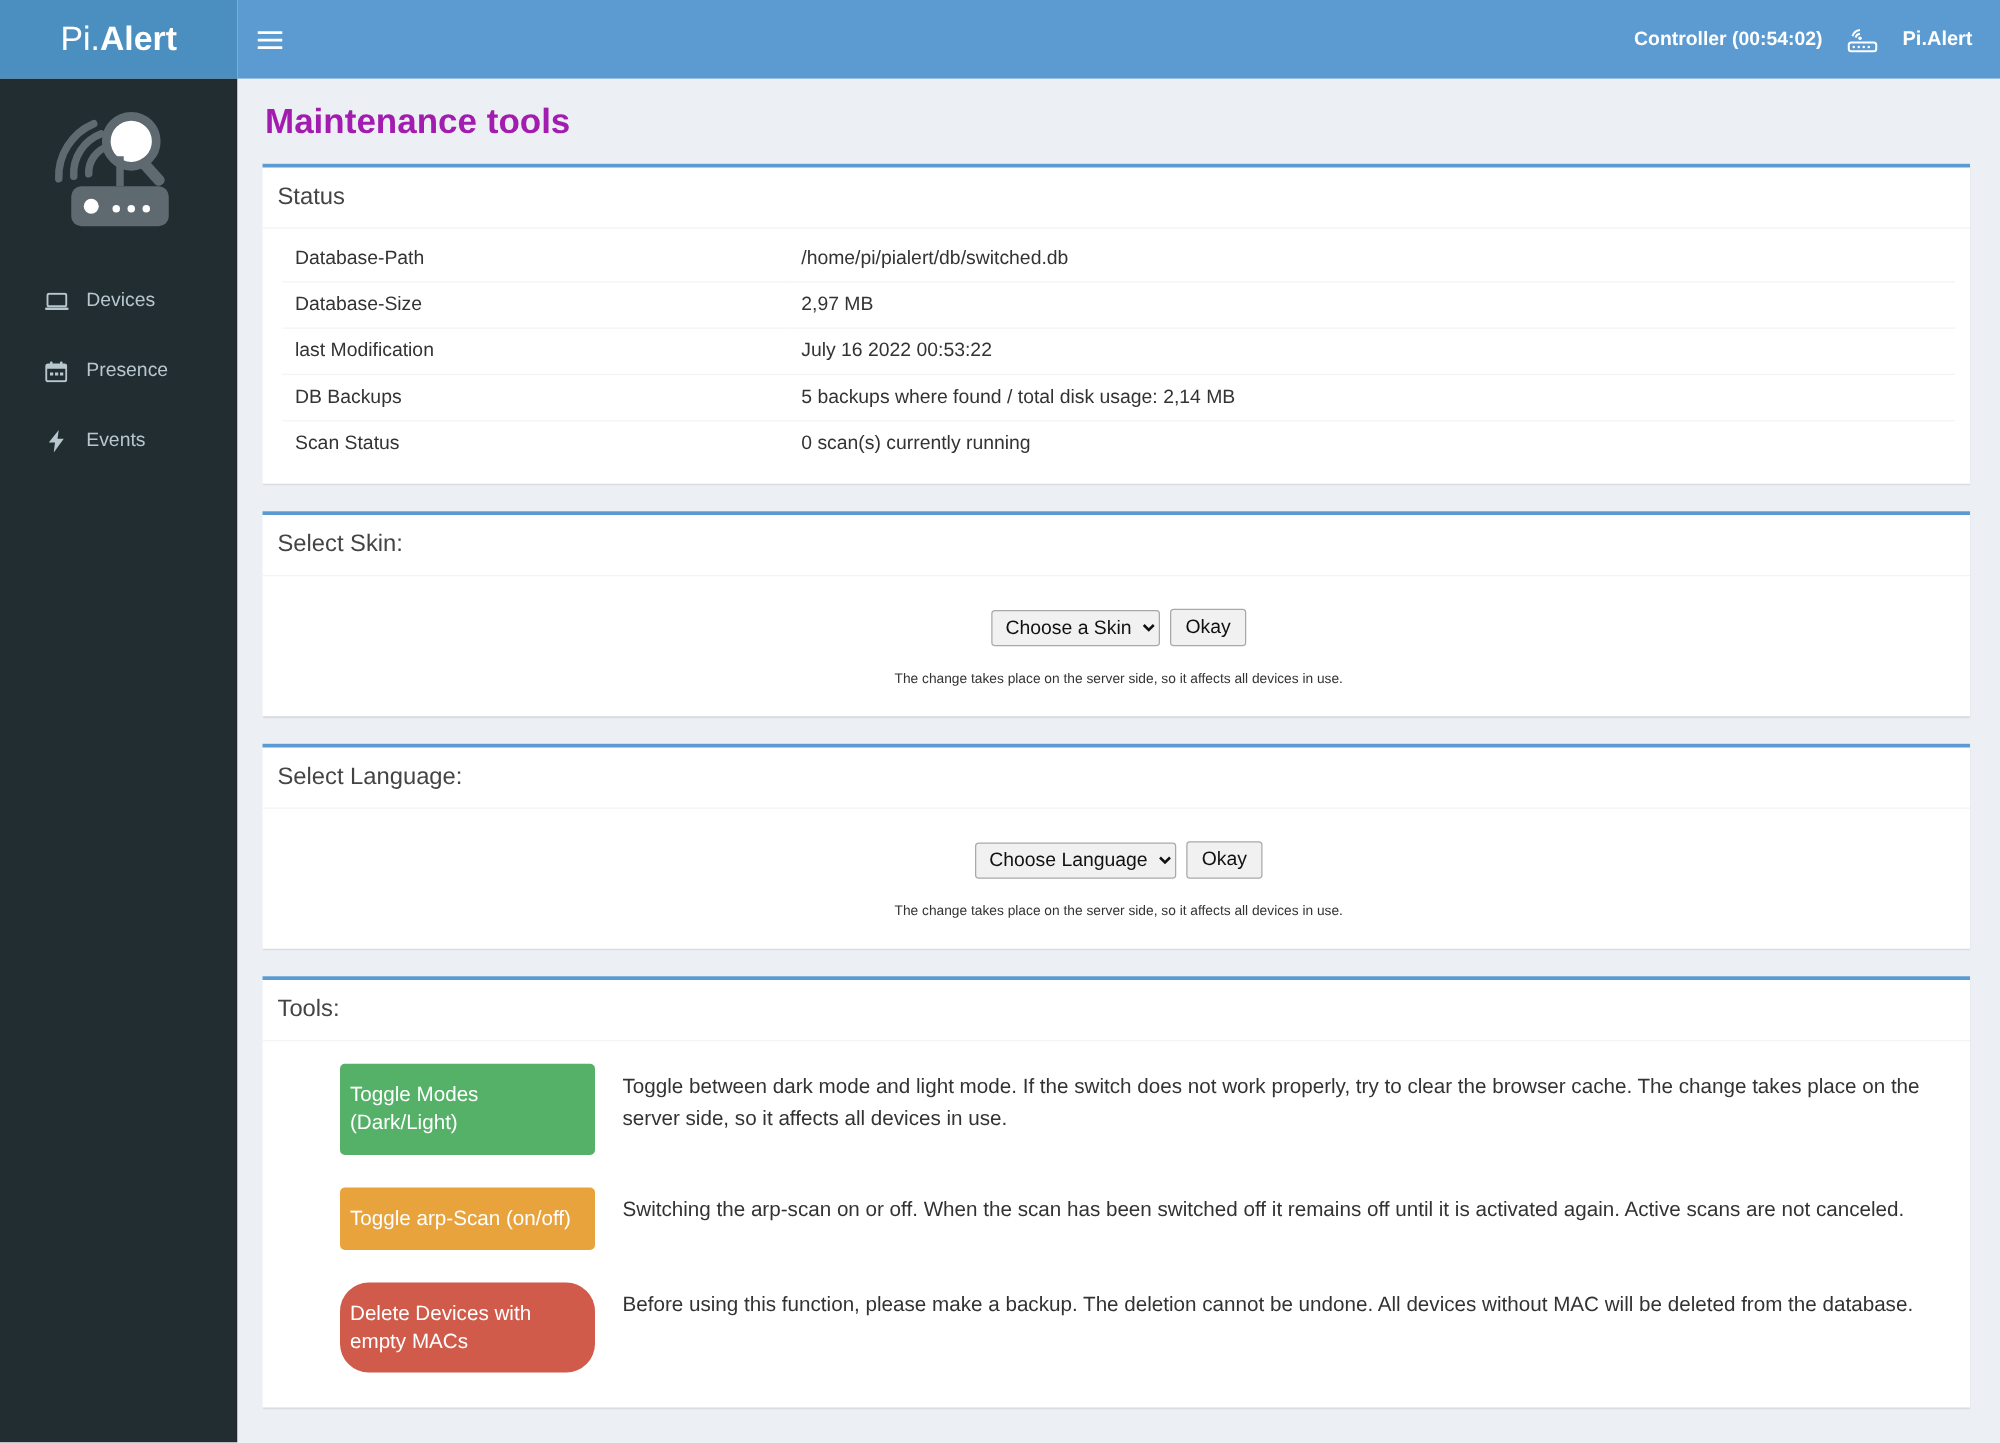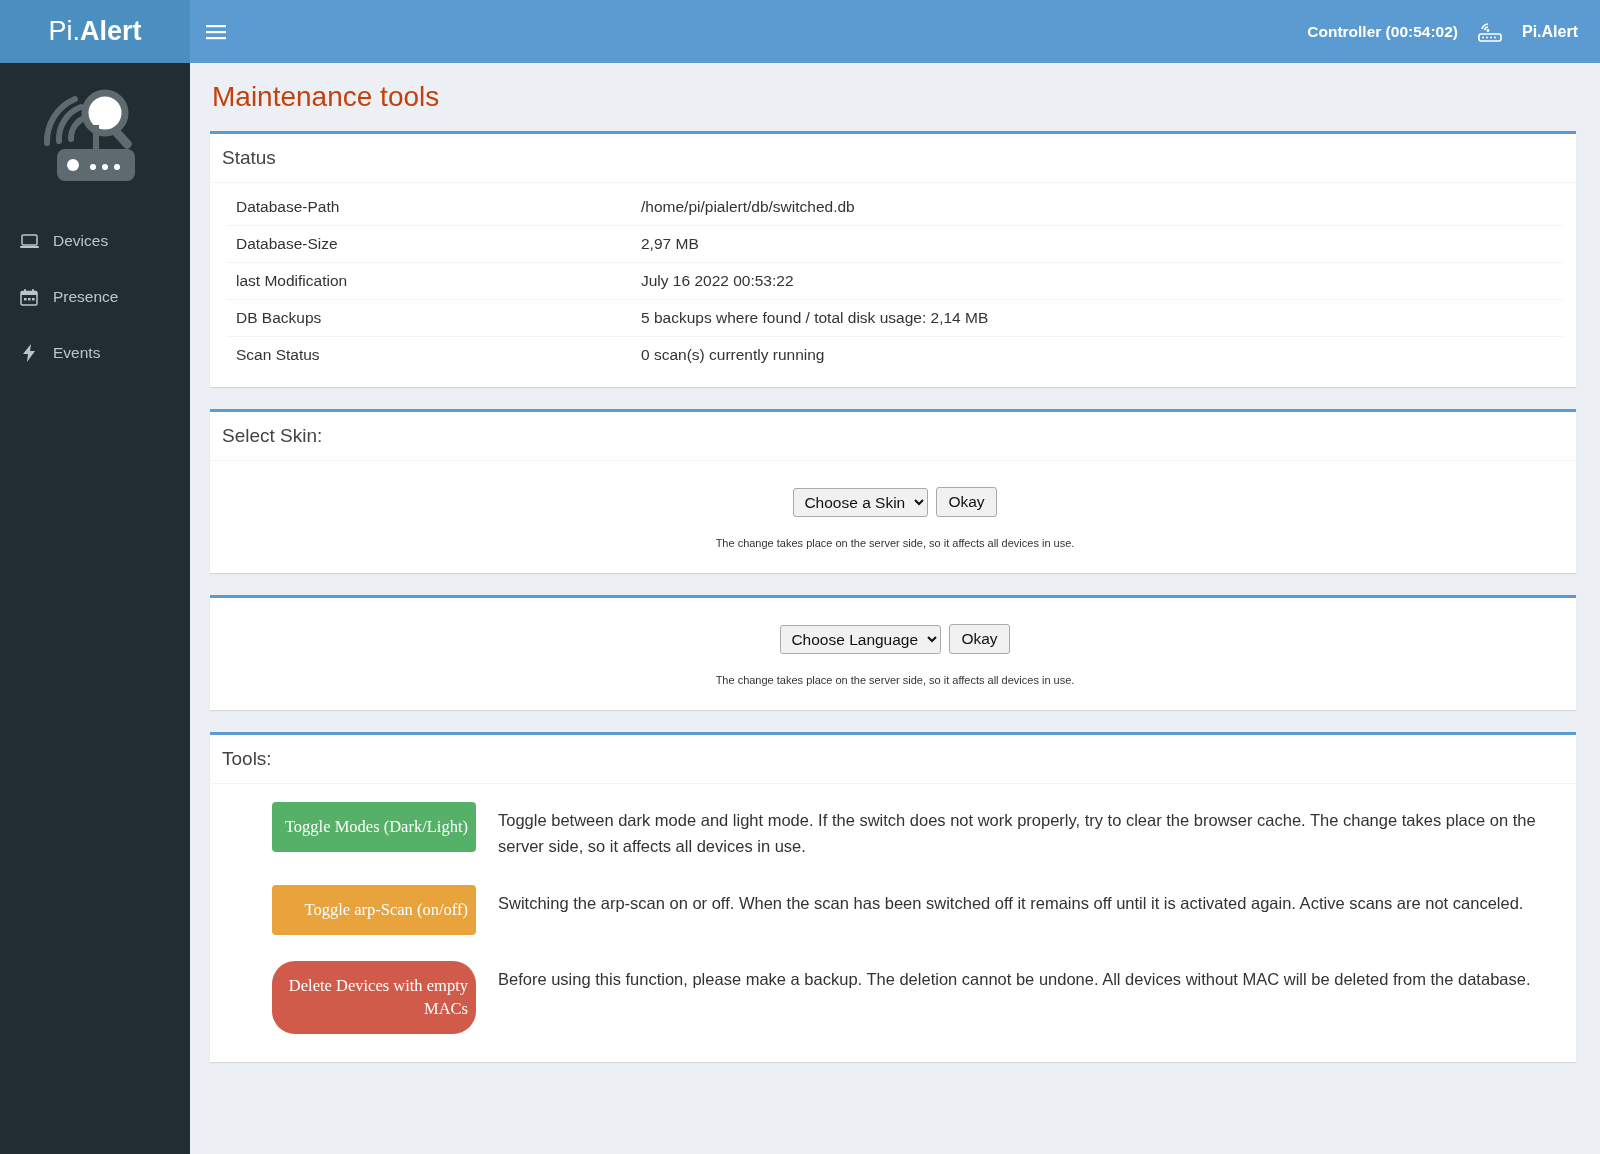--- a/index.html
+++ b/index.html
@@ -51,40 +51,40 @@
     color: #b8c7ce;
     display: flex; flex-direction: column;
   }
   .sidebar-logo {
     height: 150px;
     display: flex; align-items: center; justify-content: center;
   }
   .menu { display: flex; flex-direction: column; }
   .menu-item {
     display: flex; align-items: center; gap: 14px;
-    height: 56px; padding: 0 16px;
+    height: 56px; padding: 0 32px;
     font-size: 15.5px; color: #b8c7ce;
     border-left: 3px solid transparent;
     cursor: pointer;
   }
   .menu-item .mi-icon { width: 20px; display: flex; justify-content: center; }
   .menu-item.active {
     background: #1e282c; color: #fff;
     border-left-color: #3c8dbc;
     font-weight: 700;
   }
 
   .content {
     flex: 1 1 auto; min-width: 0;
     background: #ecf0f5;
     padding: 18px 24px 0 20px;
     overflow: hidden;
   }
   .page-title {
-    font-size: 28px; font-weight: 400; color: #c2410c;
+    font-size: 28px; font-weight: 700; color: #a21caf;
     margin: 0 0 18px 2px;
   }
 
   .box {
     background: #fff;
     border-top: 3px solid #5b9bd1;
     box-shadow: 0 1px 1px rgba(0,0,0,.1);
     margin-bottom: 22px;
   }
   .box-header {
@@ -124,24 +124,24 @@
     text-align: center; font-size: 11px; color: #333;
     padding: 14px 0 10px 0;
   }
 
   
   .tool-row { display: flex; align-items: flex-start; padding: 12px 0 14px 0; }
   .tool-btn {
     width: 204px; flex: 0 0 204px;
     margin-left: 46px;
     border-radius: 4px;
-    color: #fff; font-size: 16.5px; text-align: right;
+    color: #fff; font-size: 16.5px; text-align: left;
     padding: 14px 8px; line-height: 1.35;
     cursor: pointer; border: none;
-    font-family: Liberation Serif, serif;
+    font-family: Liberation Sans, sans-serif;
   }
   .tool-btn.green { background: #55b167; }
   .tool-btn.orange { background: #e8a33d; }
   .tool-btn.red { background: #d15b4a; border-radius: 23px; }
   .tool-desc {
     flex: 1 1 auto;
     font-size: 16.5px; color: #333; line-height: 1.55;
     padding: 6px 18px 0 22px;
   }
 </style>
@@ -283,20 +283,21 @@
             <select class="ctl">
               <option>Choose a Skin</option>
             </select>
             <button class="okay">Okay</button>
           </div>
           <div class="note">The change takes place on the server side, so it affects all devices in use.</div>
         </div>
       </div>
 
       <div class="box">
+        <div class="box-header">Select Language:</div>
         <div class="box-body">
           <div class="select-row">
             <select class="ctl">
               <option>Choose Language</option>
             </select>
             <button class="okay">Okay</button>
           </div>
           <div class="note">The change takes place on the server side, so it affects all devices in use.</div>
         </div>
       </div>

